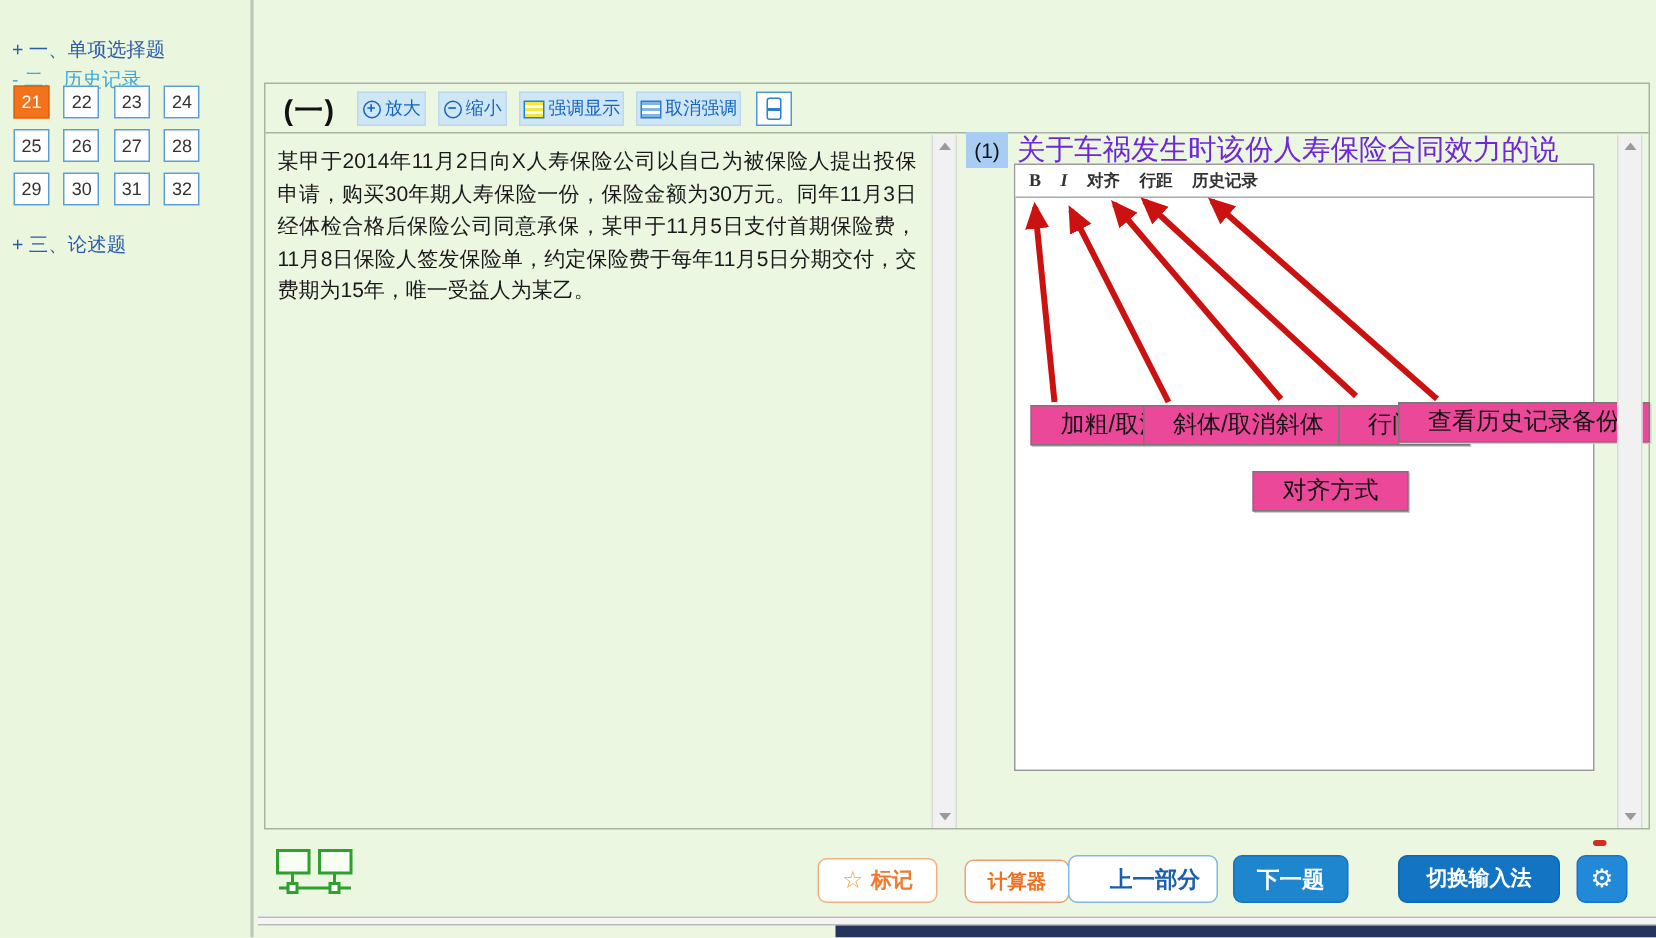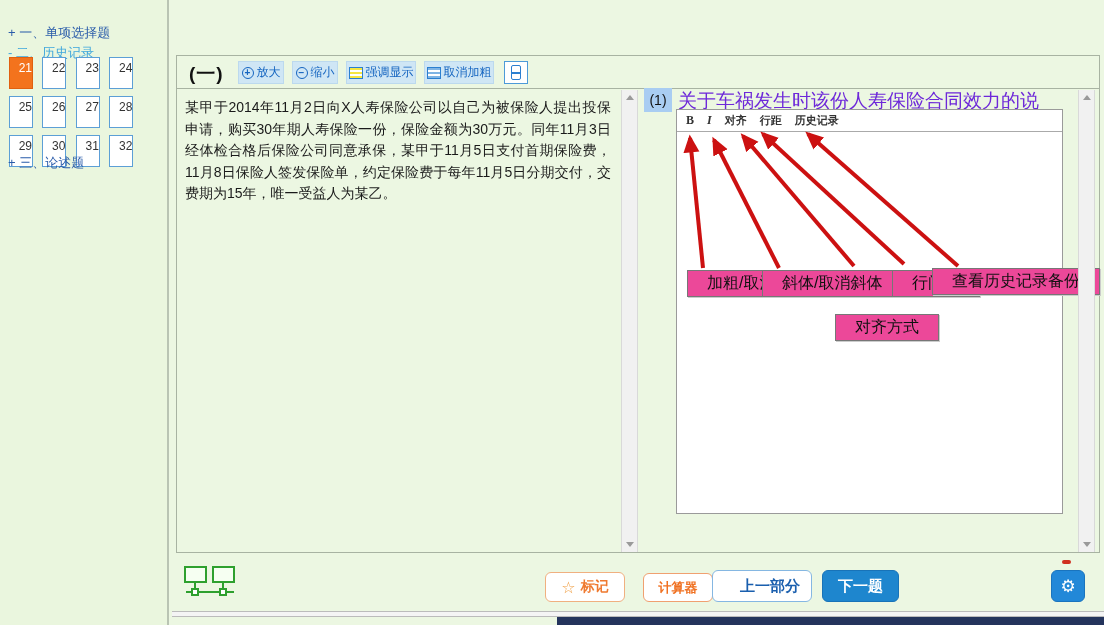--- a/index.html
+++ b/index.html
@@ -9,21 +9,21 @@
 
   
   .sidebar { position:absolute; left:0; top:0; width:169px; height:625px; background:#eaf6de; border-right:2px solid #b9c4b3;padding-left:36px; }
   .side-section { font-size:13px; padding:4px 6px; white-space:nowrap; cursor:pointer; }
   .side-section.lv1 { color:#2a5caa; }
   .side-section.current { color:#3fa7dc; }
   .sec1 { position:absolute; left:2px; top:20px; }
   .sec2 { position:absolute; left:2px; top:40px; }
   .sec3 { position:absolute; left:2px; top:150px; }
   .qgrid { position:absolute; left:9px; top:57px; width:152px; }
-  .qbtn { display:inline-block; width:24px; height:32px; line-height:20px; text-align:right;
+  .qbtn { display:inline-block; width:24px; height:22px; line-height:20px; text-align:center;
           background:#fff; border:1px solid #5c9fd6; color:#333; font-size:12px; margin:0 5px 7px 0;
           cursor:pointer; }
   .qbtn.active { background:#f3731d; border-color:#e06010; color:#fff; }
 
   
   .info-bar { position:absolute; left:176px; top:4px; width:924px; height:50px; background:#ecf7e2;
               border:1px solid #a8b3a2; }
   .info-text { position:absolute; left:10px; top:7px; font-size:12px; color:#333; }
   .collapse-btn { position:absolute; right:8px; top:6px; width:26px; height:26px; background:#54a8e8;
                   border-radius:5px; cursor:pointer; }
@@ -142,21 +142,21 @@
       <div class="tbtn b-zoomout">
         <span class="cicon">−</span>
         <span>缩小</span>
       </div>
       <div class="tbtn b-hl">
         <span class="hl-icon"></span>
         <span>强调显示</span>
       </div>
       <div class="tbtn b-unhl">
         <span class="unhl-icon"></span>
-        <span>取消加粗</span>
+        <span>取消强调</span>
       </div>
       <div class="tbtn b-split">
         <span class="split-icon"></span>
       </div>
     </div>
 
     <div class="content-row">
 
       <div class="stem-panel">某甲于2014年11月2日向X人寿保险公司以自己为被保险人提出投保申请，购买30年期人寿保险一份，保险金额为30万元。同年11月3日经体检合格后保险公司同意承保，某甲于11月5日支付首期保险费，11月8日保险人签发保险单，约定保险费于每年11月5日分期交付，交费期为15年，唯一受益人为某乙。</div>
 
@@ -219,20 +219,21 @@
     </svg>
   </div>
 
   <div class="bbtn b-mark">
     <span class="star-glyph">☆</span>
     <span>标记</span>
   </div>
   <div class="bbtn b-calc">计算器</div>
   <div class="bbtn b-prev">上一部分</div>
   <div class="bbtn b-next">下一题</div>
+  <div class="bbtn b-ime">切换输入法</div>
   <div class="gear-dot"></div>
   <div class="bbtn b-gear">
     <span>⚙</span>
   </div>
 
   <div class="bottom-line"></div>
   <div class="dark-strip"></div>
 
 </div>
 

